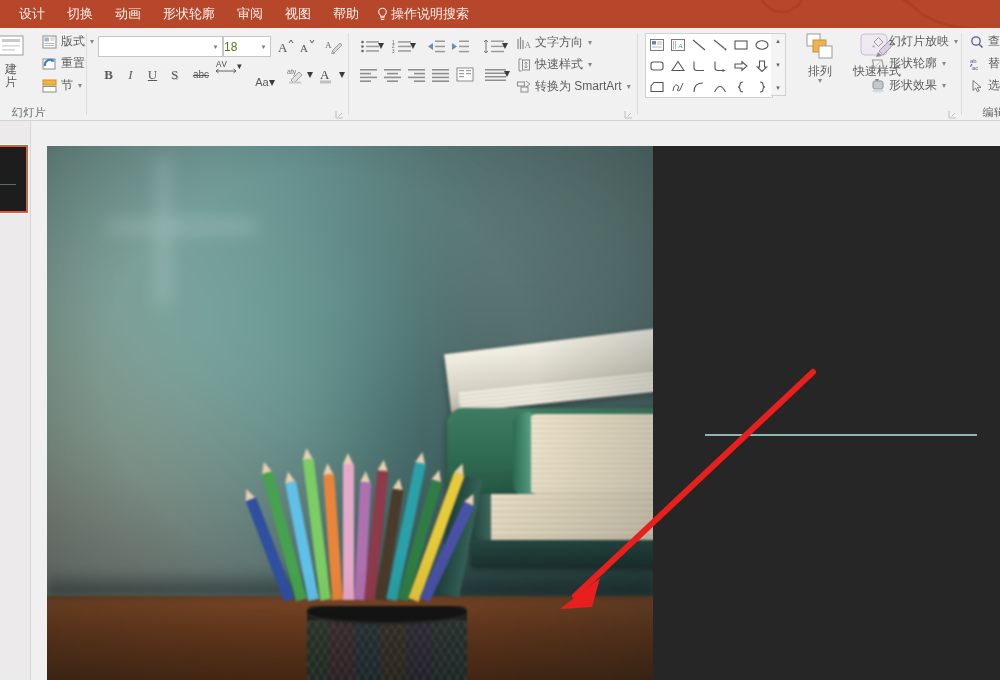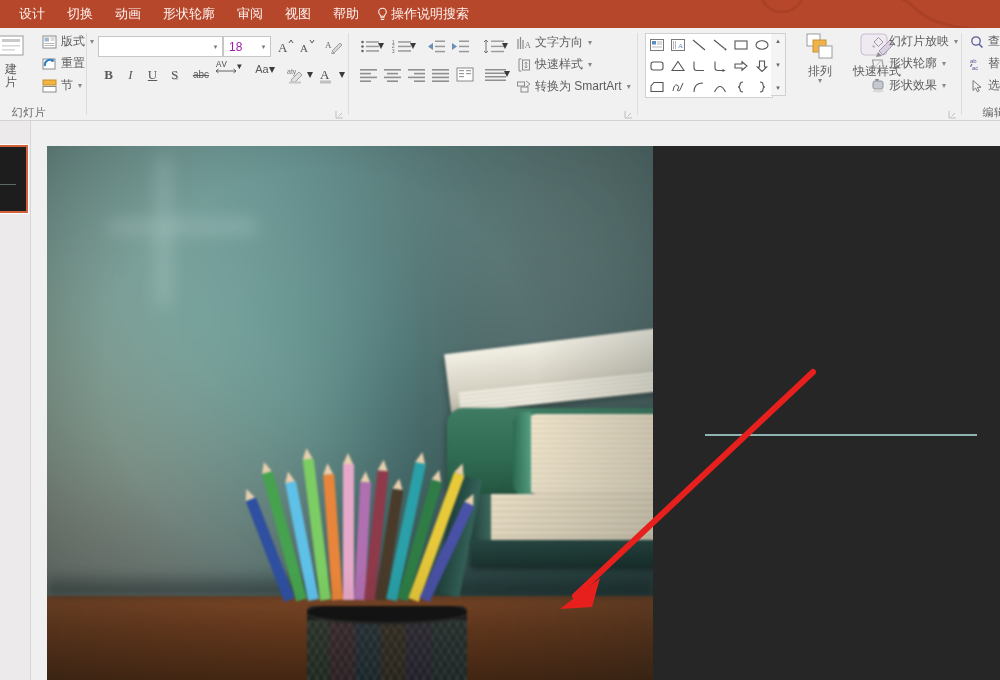--- a/index.html
+++ b/index.html
@@ -70,21 +70,21 @@
     width:48px; cursor:default;
   }
   .bigb .bl { font-size:12px; color:#5d5d5d; margin-top:2px; line-height:13px; }
   .bigb .bcv { font-size:8px; color:#888; line-height:6px; }
 
   
   .combo {
     position:absolute; background:#fff; border:1px solid #c6c6c6;
     display:flex; align-items:center; height:21px;
   }
-  .combo .val { font-size:12px; color:#a21caf; padding-left:5px; flex:1; overflow:hidden; white-space:nowrap; }
+  .combo .val { font-size:12px; color:#4d7c0f; flex:1; overflow:hidden; white-space:nowrap; }
   .combo .arr { width:13px; text-align:center; font-size:7px; color:#777; }
 
   
   .shapegal {
     position:absolute; background:#fff; border:1px solid #d0d0d0;
     display:grid; grid-template-columns:repeat(6,21px); grid-auto-rows:21px;
   }
   .shapegal .sc { display:flex; align-items:center; justify-content:center; cursor:default; }
   .galscroll {
     position:absolute; width:15px; background:#f4f4f4; border:1px solid #d0d0d0; border-left:none;
@@ -260,21 +260,21 @@
         <div class="ib" style="left:94px; top:36px; width:24px; height:21px;justify-content:flex-end;">
           <span class="gl" style="text-decoration:line-through;font-size:10px">abc</span>
         </div>
         <div class="ib" style="left:120px; top:28px; width:30px; height:21px;font-family:Liberation Mono, monospace;">
           <svg width="26" height="17" viewBox="0 0 26 17">
             <text x="2" y="9" font-size="9" fill="#555">AV</text>
             <path d="M2 13 H22 M2 13 L4.5 11 M2 13 L4.5 15 M22 13 L19.5 11 M22 13 L19.5 15" stroke="#555" stroke-width=".9" fill="none"></path>
           </svg>
           <span class="cv" style="position:absolute;right:-2px;bottom:2px">▾</span>
         </div>
-        <div class="ib" style="left:155px; top:31px; width:30px; height:21px;">
+        <div class="ib" style="left:155px; top:44px; width:30px; height:21px;">
           <span class="gl" style="font-size:11px">Aa</span>
           <span class="cv" style="position:absolute;right:1px;bottom:3px">▾</span>
         </div>
         <div class="ib" style="left:192px; top:36px; width:30px; height:21px;">
           <svg width="26" height="18" viewBox="0 0 26 18">
             <text x="1" y="8" font-size="7" fill="#777">aty</text>
             <path d="M5 14 L13 6 L16 9 L8 17 Z" fill="#e2e2e2" stroke="#8a8a8a" stroke-width=".8"></path>
             <rect x="3" y="15.5" width="12" height="2" fill="#c8c8c8"></rect>
           </svg>
           <span class="cv" style="position:absolute;right:0;bottom:3px">▾</span>

